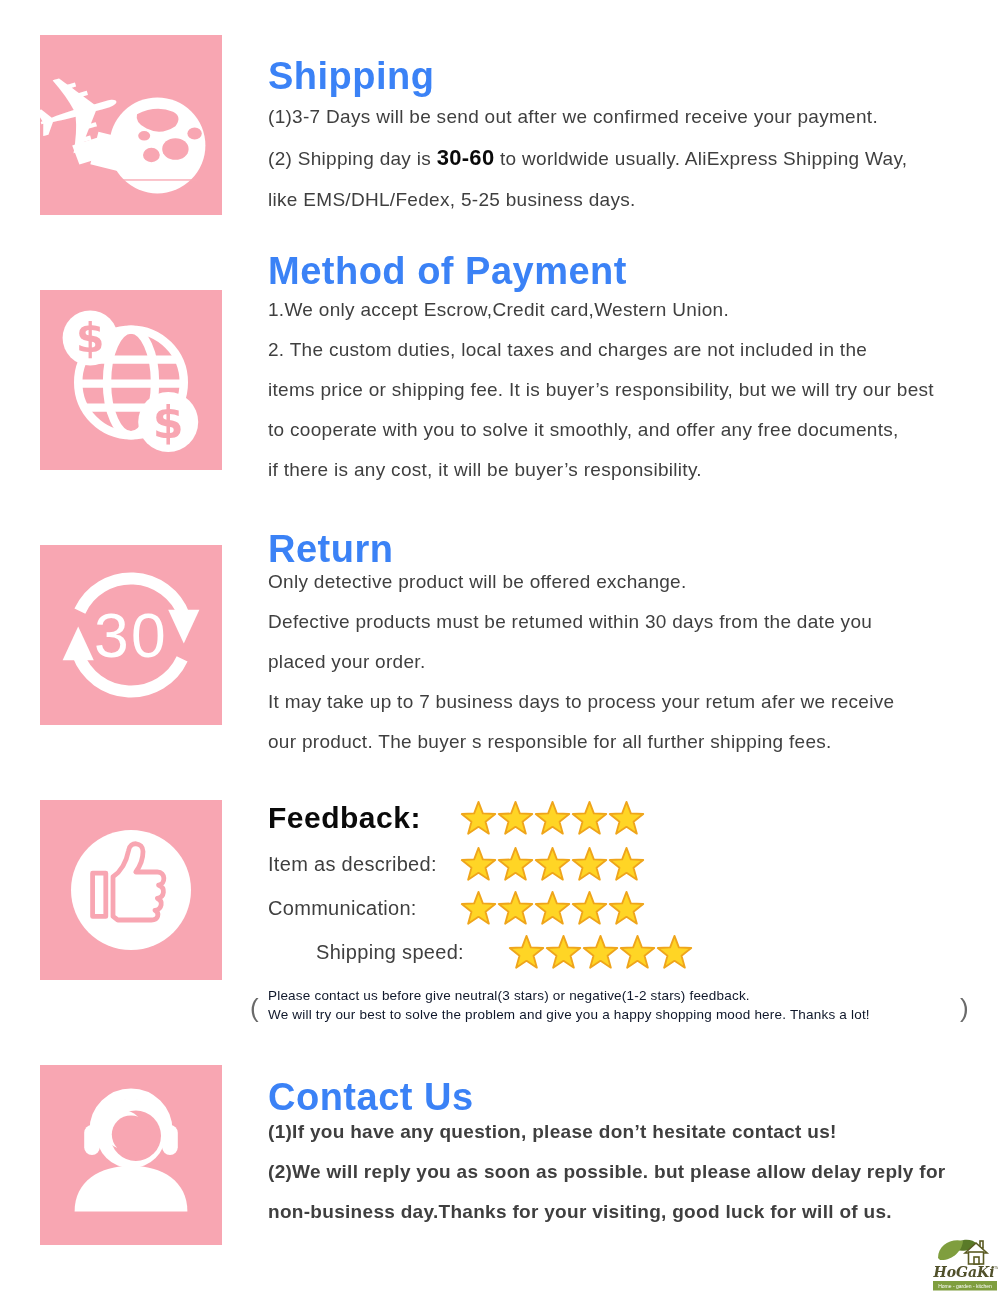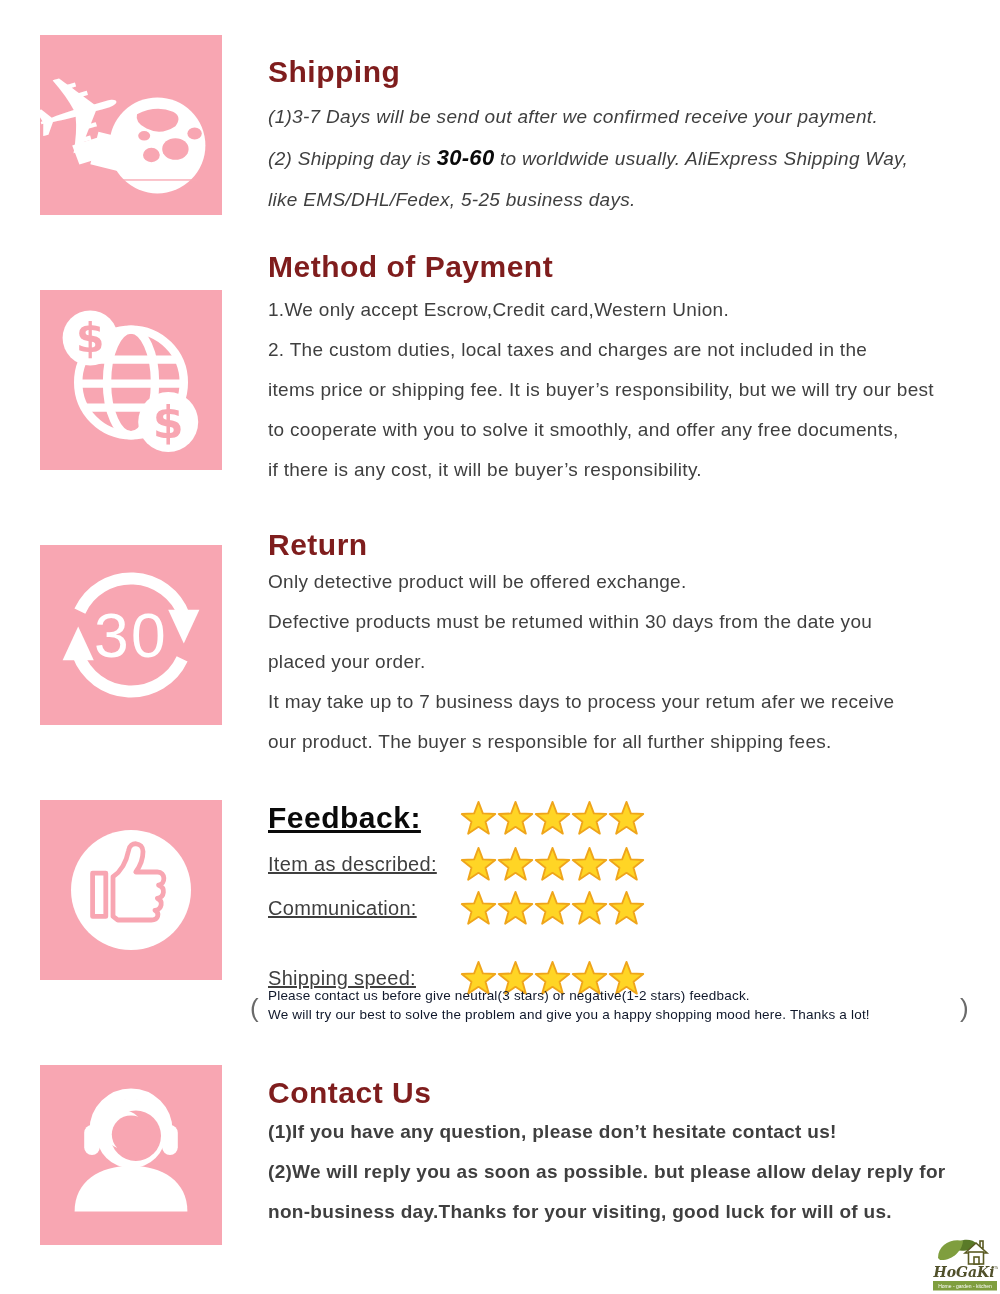--- a/index.html
+++ b/index.html
@@ -1,27 +1,27 @@
 <!DOCTYPE html>
 <html><head>
 <meta charset="utf-8">
 <style>
   html,body{margin:0;padding:0;background:#ffffff;}
   #page{position:relative;width:1000px;height:1294px;background:#ffffff;overflow:hidden;
         font-family:"Liberation Sans", sans-serif;color:#3f3f3f;}
   .tile{position:absolute;left:40px;width:182px;height:180px;background:#F8A6B2;}
   .tile svg{position:absolute;left:0;top:0;width:100%;height:100%;}
-  .sec-title{position:absolute;left:268px;font-size:30px;font-weight:700;color:#7f1d1d;
+  .sec-title{position:absolute;left:268px;font-size:38px;font-weight:700;color:#3b82f6;
              letter-spacing:0.5px;white-space:nowrap;}
   .body-lines{position:absolute;left:268px;font-size:19px;line-height:41px;color:#3f3f3f;
               letter-spacing:0.3px;white-space:nowrap;}
   .body-lines div{white-space:nowrap;}
   .bold-inline{font-weight:700;color:#0a0a0a;font-size:22px;}
   .fb-row{position:absolute;left:268px;height:44px;display:flex;align-items:center;}
-  .fb-label{width:192px;font-size:20px;letter-spacing:0.3px;color:#3f3f3f;white-space:nowrap;text-decoration:underline;}
+  .fb-label{width:192px;font-size:20px;letter-spacing:0.3px;color:#3f3f3f;white-space:nowrap;}
   .fb-label.big{font-size:30px;font-weight:700;color:#0a0a0a;letter-spacing:0.5px;}
   .stars{display:flex;align-items:center;}
   .stars svg{width:37px;height:37px;display:block;margin-right:0px;}
   .note{position:absolute;left:268px;top:986px;font-size:13.5px;line-height:19px;color:#0f172a;
         letter-spacing:0.2px;white-space:nowrap;}
   .paren{position:absolute;top:993px;font-size:26px;color:#6a6a6a;font-weight:400;}
   .paren.left{left:250px;}
   .paren.right{left:960px;}
   .logo{position:absolute;left:932px;top:1236px;width:66px;height:58px;}
 </style>
@@ -42,21 +42,21 @@
       </g>
       <rect x="64" y="120" width="66" height="1.6" fill="#F8A6B2" opacity="0.7"></rect>
       <g fill="#ffffff">
         <text x="-4" y="92" font-size="92" font-family="DejaVu Sans, sans-serif" transform="rotate(-16 55 75)">✈</text>
         <rect x="44" y="84" width="32" height="28" transform="rotate(14 60 98)"></rect>
         <polygon points="26,92 52,84 58,100 32,108"></polygon>
       </g>
     </svg>
   </div>
   <div class="sec-title" style="top:55px;">Shipping</div>
-  <div class="body-lines" style="top:96px;font-style:italic;">
+  <div class="body-lines" style="top:96px;">
     <div>(1)3-7 Days will be send out after we confirmed receive your payment.</div>
     <div><span>(2) Shipping day is </span><span class="bold-inline">30-60</span><span> to worldwide usually. AliExpress Shipping Way,</span></div>
     <div>like EMS/DHL/Fedex, 5-25 business days.</div>
   </div>
 
   <div class="tile" style="top:290px;">
     <svg viewBox="0 0 150 150">
       <defs>
           <clipPath id="gclip">
             <circle cx="75" cy="77" r="44"></circle>
@@ -170,21 +170,21 @@
     <polygon points="20,2 24.7,14.5 38.1,15.1 27.6,23.5 31.2,36.4 20,29 8.8,36.4 12.4,23.5 1.9,15.1 15.3,14.5" fill="#FFD525" stroke="#EFA51B" stroke-width="2" stroke-linejoin="round"></polygon>
   </svg>
         <svg viewBox="0 0 40 40">
     <polygon points="20,2 24.7,14.5 38.1,15.1 27.6,23.5 31.2,36.4 20,29 8.8,36.4 12.4,23.5 1.9,15.1 15.3,14.5" fill="#FFD525" stroke="#EFA51B" stroke-width="2" stroke-linejoin="round"></polygon>
   </svg>
         <svg viewBox="0 0 40 40">
     <polygon points="20,2 24.7,14.5 38.1,15.1 27.6,23.5 31.2,36.4 20,29 8.8,36.4 12.4,23.5 1.9,15.1 15.3,14.5" fill="#FFD525" stroke="#EFA51B" stroke-width="2" stroke-linejoin="round"></polygon>
   </svg>
       </div>
   </div>
-  <div class="fb-row" style="top:956px;">
+  <div class="fb-row" style="top:930px;margin-left:48px;">
     <div class="fb-label">Shipping speed:</div>
     <div class="stars">
         <svg viewBox="0 0 40 40">
     <polygon points="20,2 24.7,14.5 38.1,15.1 27.6,23.5 31.2,36.4 20,29 8.8,36.4 12.4,23.5 1.9,15.1 15.3,14.5" fill="#FFD525" stroke="#EFA51B" stroke-width="2" stroke-linejoin="round"></polygon>
   </svg>
         <svg viewBox="0 0 40 40">
     <polygon points="20,2 24.7,14.5 38.1,15.1 27.6,23.5 31.2,36.4 20,29 8.8,36.4 12.4,23.5 1.9,15.1 15.3,14.5" fill="#FFD525" stroke="#EFA51B" stroke-width="2" stroke-linejoin="round"></polygon>
   </svg>
         <svg viewBox="0 0 40 40">
     <polygon points="20,2 24.7,14.5 38.1,15.1 27.6,23.5 31.2,36.4 20,29 8.8,36.4 12.4,23.5 1.9,15.1 15.3,14.5" fill="#FFD525" stroke="#EFA51B" stroke-width="2" stroke-linejoin="round"></polygon>

